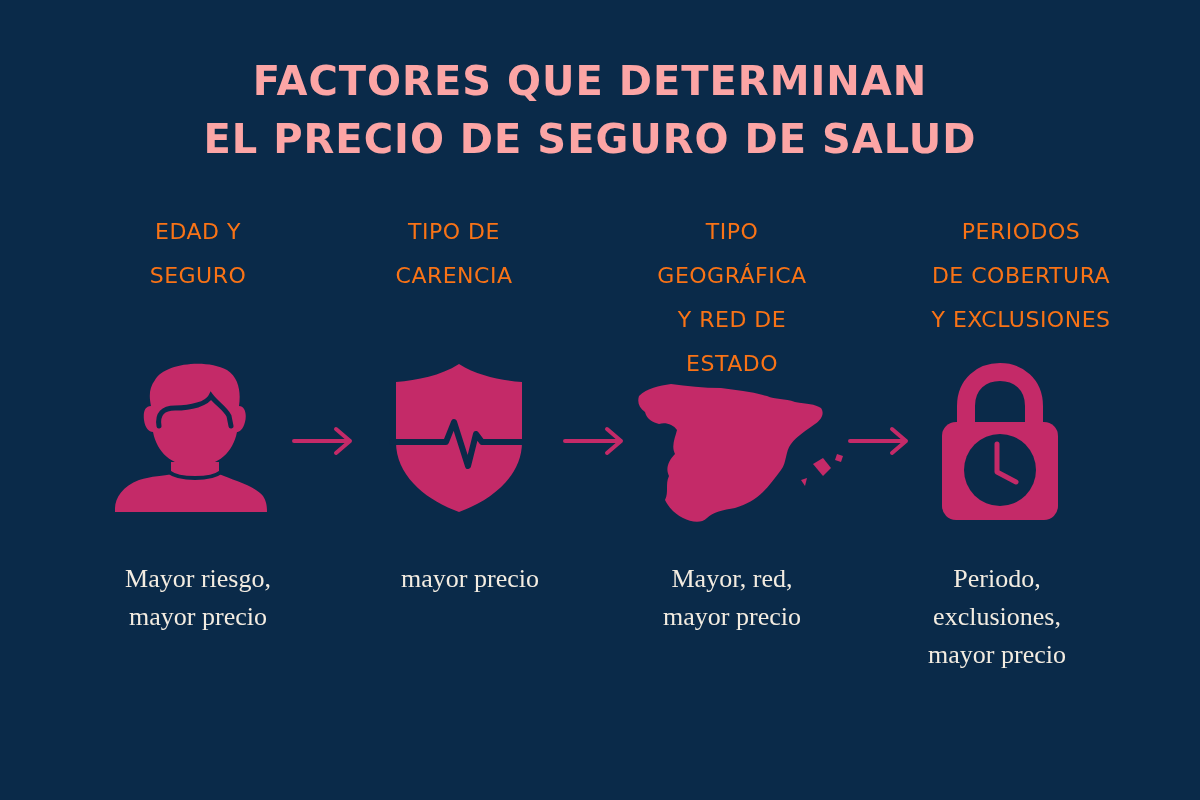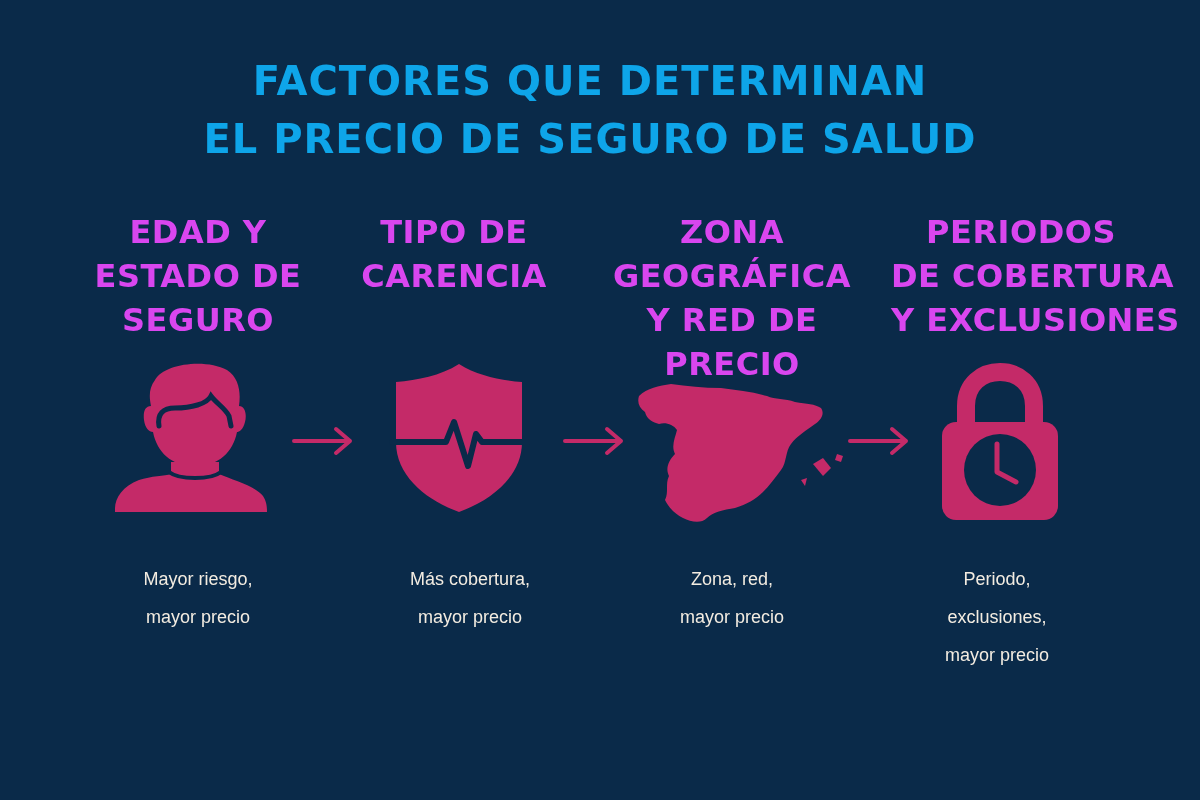--- a/index.html
+++ b/index.html
@@ -4,55 +4,54 @@
 <style>
   html, body { margin:0; padding:0; }
   body {
     width:1200px; height:800px; overflow:hidden;
     background:#0a2a49;
     font-family:"DejaVu Sans", sans-serif;
     position:relative;
   }
   .title {
     position:absolute; left:0; top:52px; width:1200px;
-    text-align:center; color:#0ea5e9;
+    text-align:center; color:#fca5a5;
     font-family:"DejaVu Sans", sans-serif; font-weight:bold;
     font-size:40px; line-height:58px; letter-spacing:1px;
   }
   .title div { margin-left:-20px; }
   .col {
     position:absolute; top:210px; width:260px;
     text-align:center;
   }
   .heading {
-    color:#d946ef; font-weight:bold; font-size:32px; line-height:44px;
+    color:#f97316; font-weight:normal; font-size:22px; line-height:44px;
     letter-spacing:0.5px; height:176px;
   }
   .heading span { display:block; white-space:nowrap; }
   .icon { position:absolute; }
   .desc {
     position:absolute; top:560px; width:260px; text-align:center;
-    color:#f3ece1; font-family:Liberation Sans, sans-serif;
-    font-size:18px; line-height:38px;
+    color:#f3ece1; font-family:Liberation Serif, serif;
+    font-size:26px; line-height:38px;
   }
   .desc span { display:block; }
   .arrow { position:absolute; top:425px; }
 </style>
 </head>
 <body>
 
 <div class="title">
   <div>FACTORES QUE DETERMINAN</div>
   <div>EL PRECIO DE SEGURO DE SALUD</div>
 </div>
 
 <div class="col" style="left:68px;">
   <div class="heading">
     <span>EDAD Y</span>
-    <span>ESTADO DE</span>
     <span>SEGURO</span>
   </div>
 </div>
 <svg class="icon" style="left:115px; top:362px;" width="160" height="150" viewBox="0 0 160 150">
   <path fill="#c42a68" d="M40,18 C48,2 90,-4 112,8 C124,16 126,30 124,44 C130,44 132,52 130,60 C128,68 124,70 122,70 C118,90 104,104 80,104 C56,104 42,90 38,70 C34,70 30,66 29,58 C28,50 30,44 36,44 C34,34 34,26 40,18 Z"></path>
   <path fill="none" stroke="#0a2a49" stroke-width="5" stroke-linecap="round" d="M44,64 C42,52 48,46 60,46 C76,46 92,42 96,34 C102,42 110,46 114,54 L116,64"></path>
   <path fill="#c42a68" d="M56,100 L104,100 L104,112 C118,118 140,124 148,134 C152,140 152,146 152,150 L0,150 L0,146 C0,136 8,124 24,118 C36,114 50,114 56,112 Z"></path>
   <path fill="none" stroke="#0a2a49" stroke-width="4" d="M54,110 C64,118 96,118 106,110"></path>
 </svg>
 <div class="desc" style="left:68px;">
@@ -68,44 +67,43 @@
   <div class="heading">
     <span>TIPO DE</span>
     <span>CARENCIA</span>
   </div>
 </div>
 <svg class="icon" style="left:388px; top:362px;" width="142" height="150" viewBox="0 0 142 150">
   <path fill="#c42a68" d="M71,2 C90,14 112,18 134,20 L134,80 C134,114 104,138 71,150 C38,138 8,114 8,80 L8,20 C30,18 52,14 71,2 Z"></path>
   <path fill="none" stroke="#0a2a49" stroke-width="6" stroke-linejoin="round" stroke-linecap="round" d="M4,80 L58,80 L66,60 L80,104 L88,72 L94,80 L140,80"></path>
 </svg>
 <div class="desc" style="left:340px;">
-  <span>Más cobertura,</span>
   <span>mayor precio</span>
 </div>
 
 <svg class="arrow" style="left:563px;" width="64" height="32" viewBox="0 0 64 32">
   <path d="M2,16 L58,16 M44,4 L58,16 L44,28" stroke="#c42a68" stroke-width="4" fill="none" stroke-linecap="round" stroke-linejoin="round"></path>
 </svg>
 
 <div class="col" style="left:602px;">
   <div class="heading">
-    <span>ZONA</span>
+    <span>TIPO</span>
     <span>GEOGRÁFICA</span>
     <span>Y RED DE</span>
-    <span>PRECIO</span>
+    <span>ESTADO</span>
   </div>
 </div>
 <svg class="icon" style="left:635px; top:382px;" width="210" height="150" viewBox="0 0 210 150">
   <path fill="#c42a68" d="M4,14 C12,6 24,4 36,2 C52,4 68,6 86,6 C102,8 118,10 132,14 C140,18 150,16 160,20 C172,22 180,22 186,26 C190,32 186,38 180,42 C172,48 162,54 156,62 C150,70 152,80 146,88 C140,96 134,104 128,110 C120,118 112,122 100,126 C88,128 78,130 72,136 C66,142 56,140 48,136 C40,132 34,126 30,118 C34,110 30,102 34,94 C30,86 34,78 40,72 C36,64 40,56 42,48 C38,42 30,40 24,42 C18,40 12,38 10,30 C4,26 2,20 4,14 Z"></path>
   <path fill="#c42a68" d="M178,82 L188,76 L196,86 L188,94 Z"></path>
   <path fill="#c42a68" d="M202,72 L208,74 L206,80 L200,78 Z"></path>
   <path fill="#c42a68" d="M166,98 L172,96 L170,104 Z"></path>
 </svg>
 <div class="desc" style="left:602px;">
-  <span>Zona, red,</span>
+  <span>Mayor, red,</span>
   <span>mayor precio</span>
 </div>
 
 <svg class="arrow" style="left:848px;" width="64" height="32" viewBox="0 0 64 32">
   <path d="M2,16 L58,16 M44,4 L58,16 L44,28" stroke="#c42a68" stroke-width="4" fill="none" stroke-linecap="round" stroke-linejoin="round"></path>
 </svg>
 
 <div class="col" style="left:891px;">
   <div class="heading">
     <span>PERIODOS</span>

